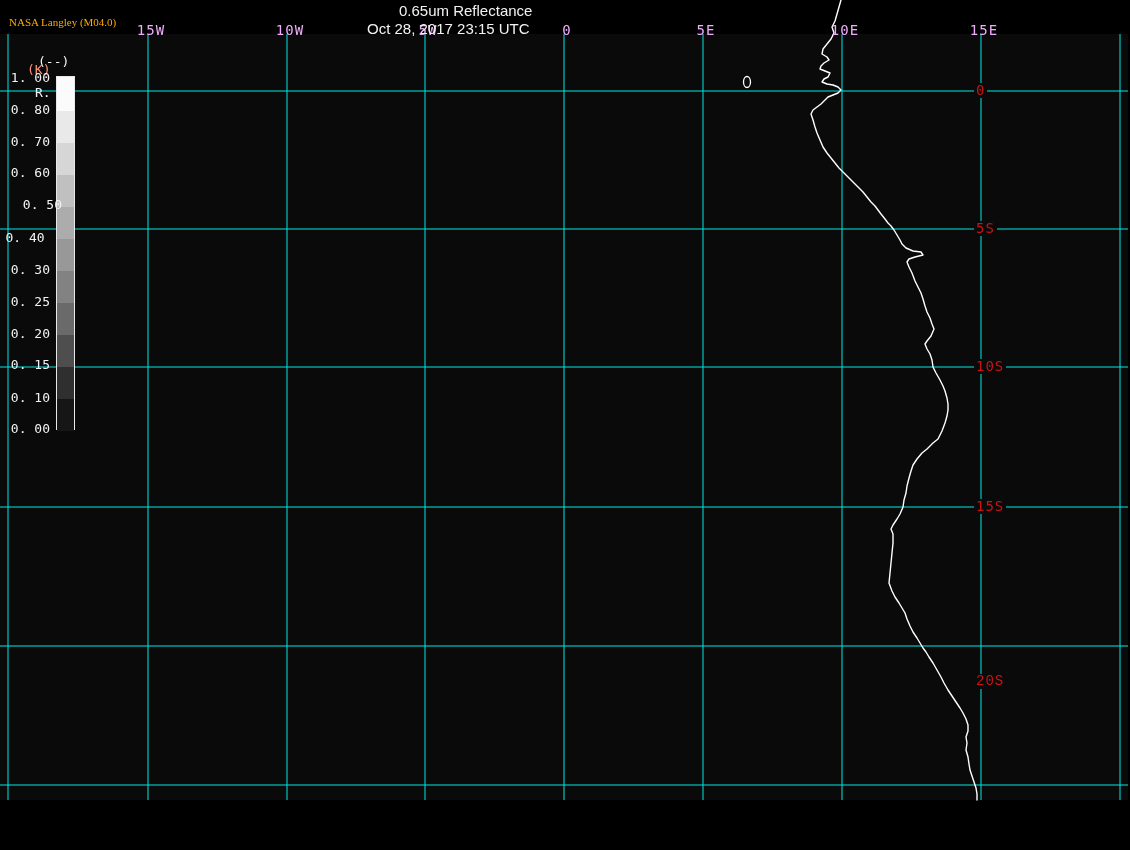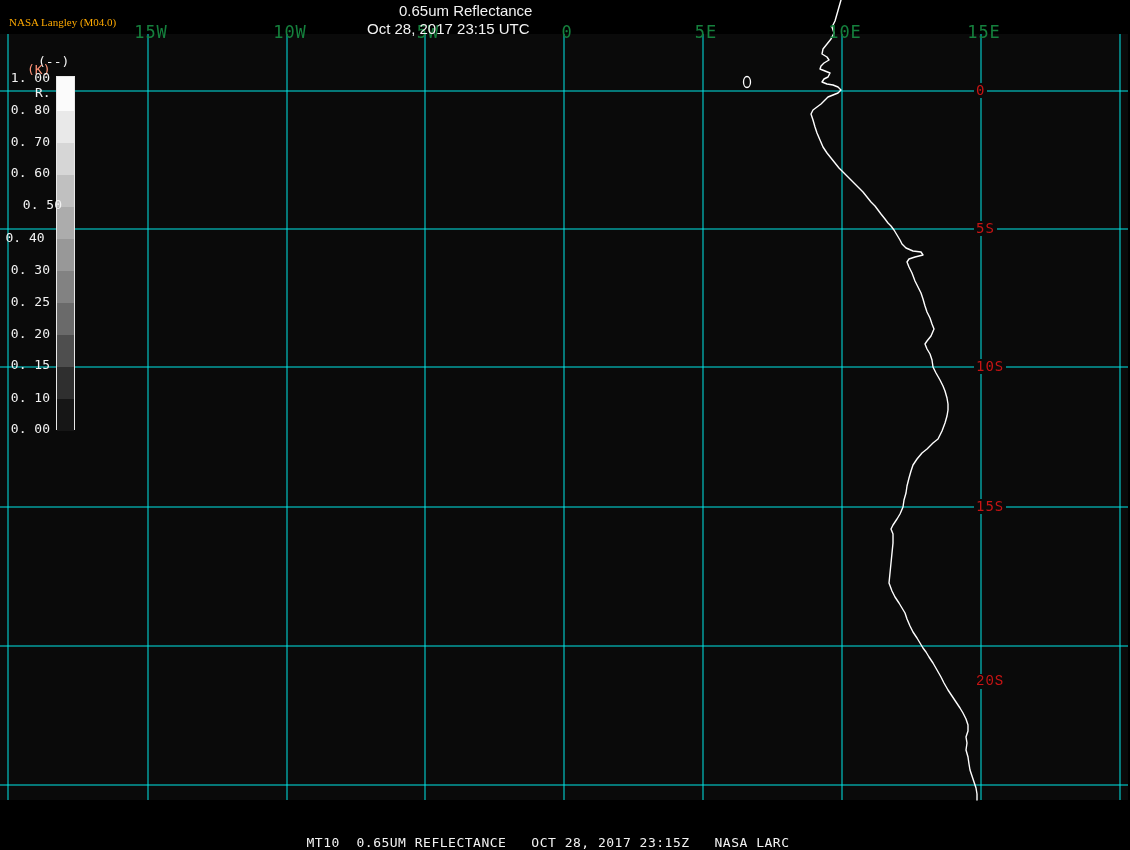--- a/index.html
+++ b/index.html
@@ -5,22 +5,22 @@
   html,body{margin:0;padding:0;background:#000;}
   .screen{position:relative;width:1130px;height:850px;background:#000;overflow:hidden;
           font-family:"DejaVu Sans Mono",monospace;}
   .screen svg{position:absolute;left:0;top:0;}
   .credit{position:absolute;left:9px;top:16px;font-family:Liberation Serif, serif;
           font-size:11px;color:#ffaa00;white-space:pre;}
   .title{position:absolute;left:399px;top:2px;font-family:"Liberation Sans",sans-serif;
          font-size:15px;color:#f2f2f2;white-space:pre;}
   .subtitle{position:absolute;left:367px;top:20px;font-family:"Liberation Sans",sans-serif;
             font-size:15px;color:#f2f2f2;white-space:pre;}
-  .mlabel{position:absolute;top:22px;transform:translateX(-50%);font-size:17px;
-          letter-spacing:1px;color:#15803d;white-space:pre;}
+  .mlabel{position:absolute;top:22px;transform:translateX(-50%);font-size:14px;
+          letter-spacing:1px;color:#f0abfc;white-space:pre;}
   .plabel{position:absolute;left:974px;height:15px;line-height:15px;font-size:14px;
           letter-spacing:1px;color:#c81414;background:#0a0a0a;padding:0 2px;white-space:pre;}
   .leg{position:absolute;color:#f2f2f2;font-size:13px;white-space:pre;}
   .leg-title{left:35px;top:41px;margin-top:44px;}
   .leg-dash{left:38px;top:54px;}
   .leg-unit{left:27px;top:62px;color:#ff9478;}
   .cbar{position:absolute;border:1px solid #e8e8e8;box-sizing:border-box;}
   .cbar div{width:100%;}
   .ctick{position:absolute;left:0;width:50px;text-align:right;color:#f2f2f2;
          font-size:13px;height:14px;line-height:14px;white-space:pre;}
@@ -97,14 +97,13 @@
       <div class="ctick" style="top: 327px;">0. 20</div>
       <div class="ctick" style="top: 358px;">0. 15</div>
       <div class="ctick" style="top: 391px;">0. 10</div>
       <div class="ctick" style="top: 422px;">0. 00</div>
     </div>
 
   <div class="credit">NASA Langley (M04.0)</div>
   <div class="title">0.65um Reflectance</div>
   <div class="subtitle">Oct 28, 2017 23:15 UTC</div>
 
-  <div class="caption">MT10  0.65UM REFLECTANCE   OCT 28, 2017 23:15Z   NASA LARC</div>
 </div>
 
 </body></html>

